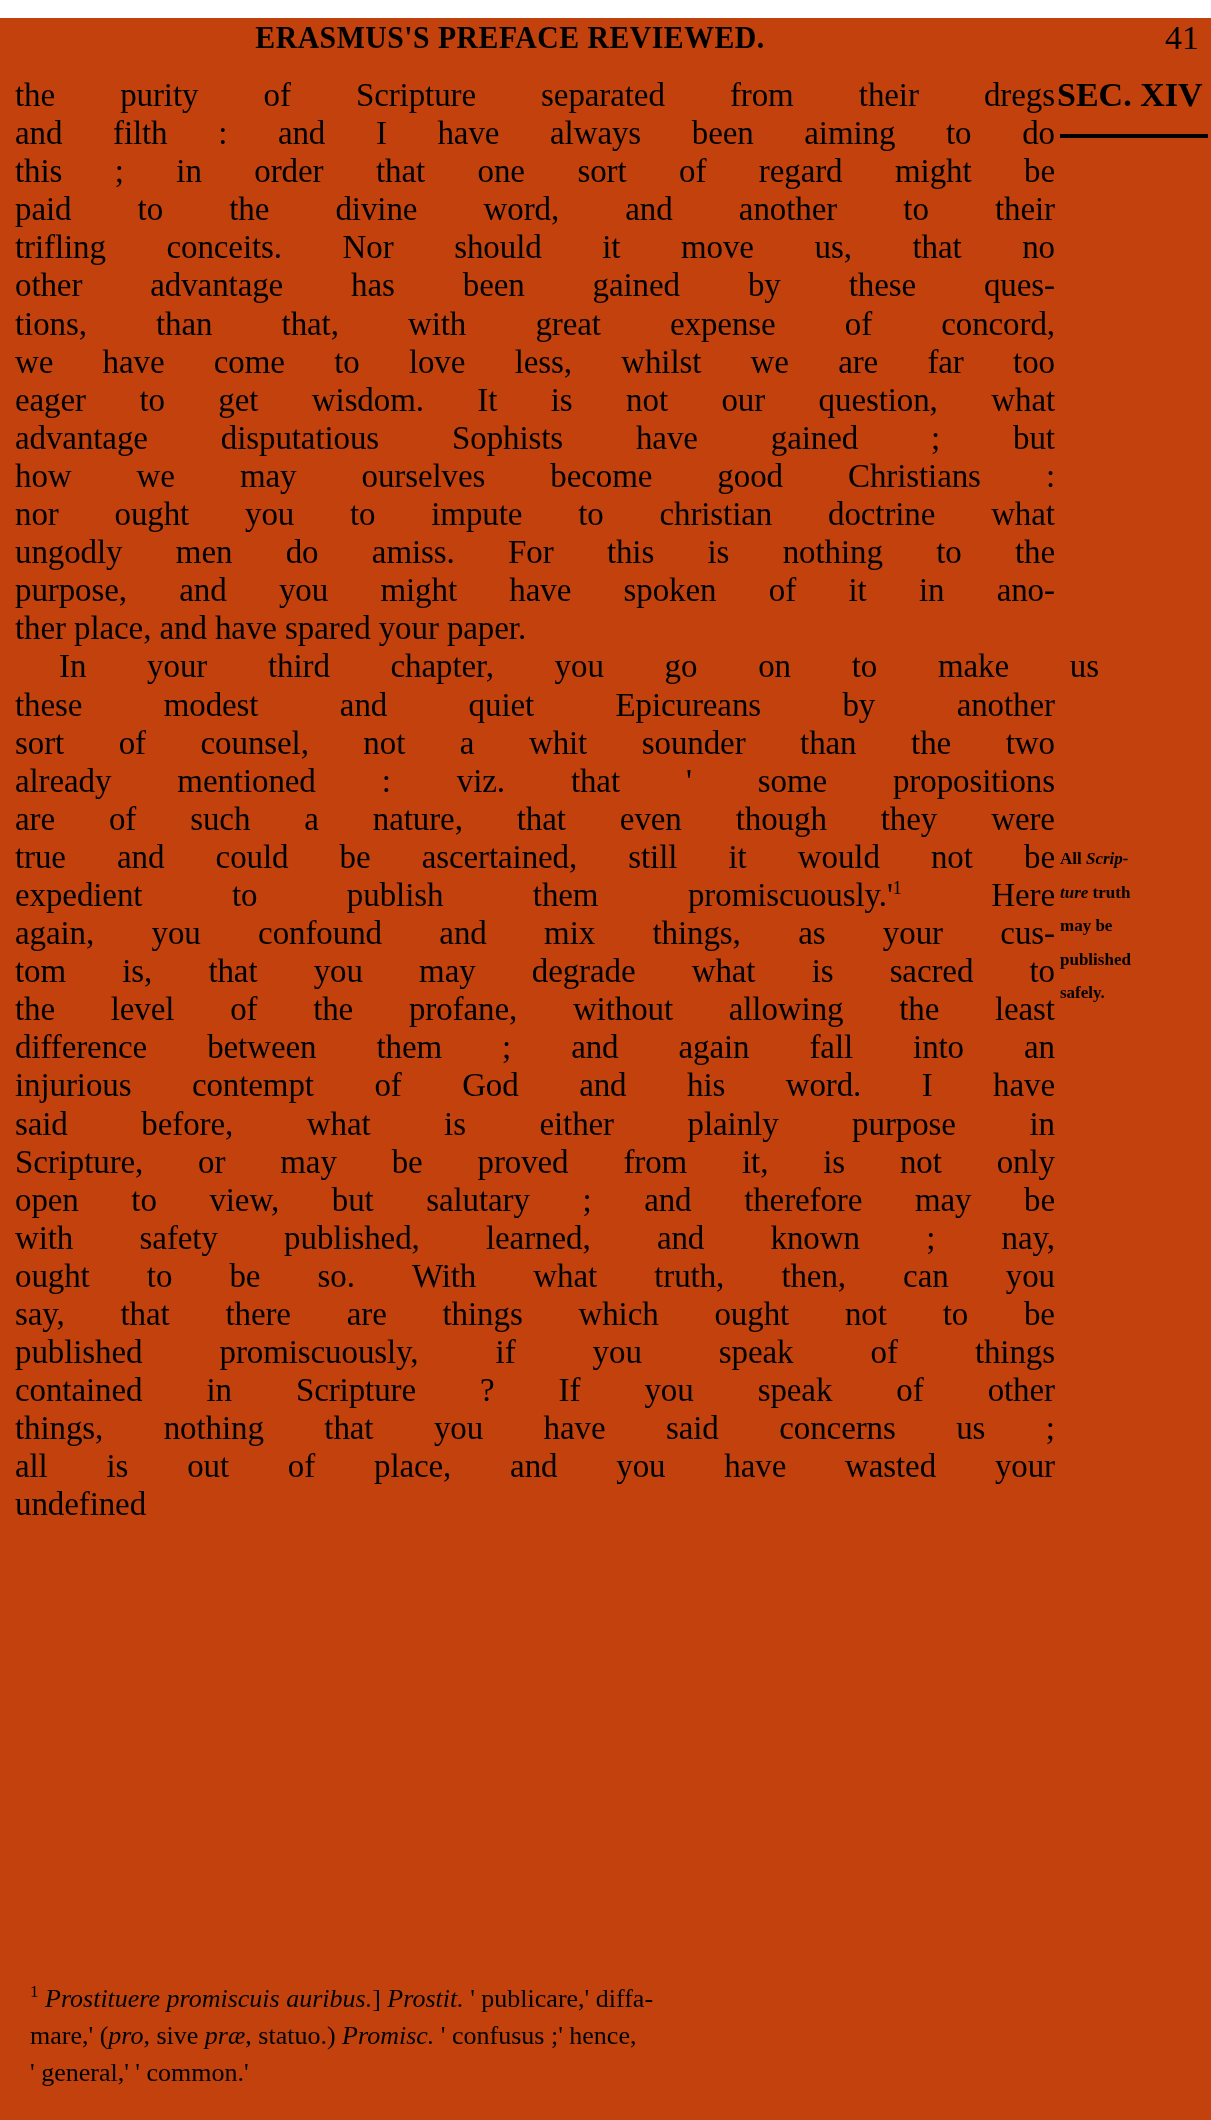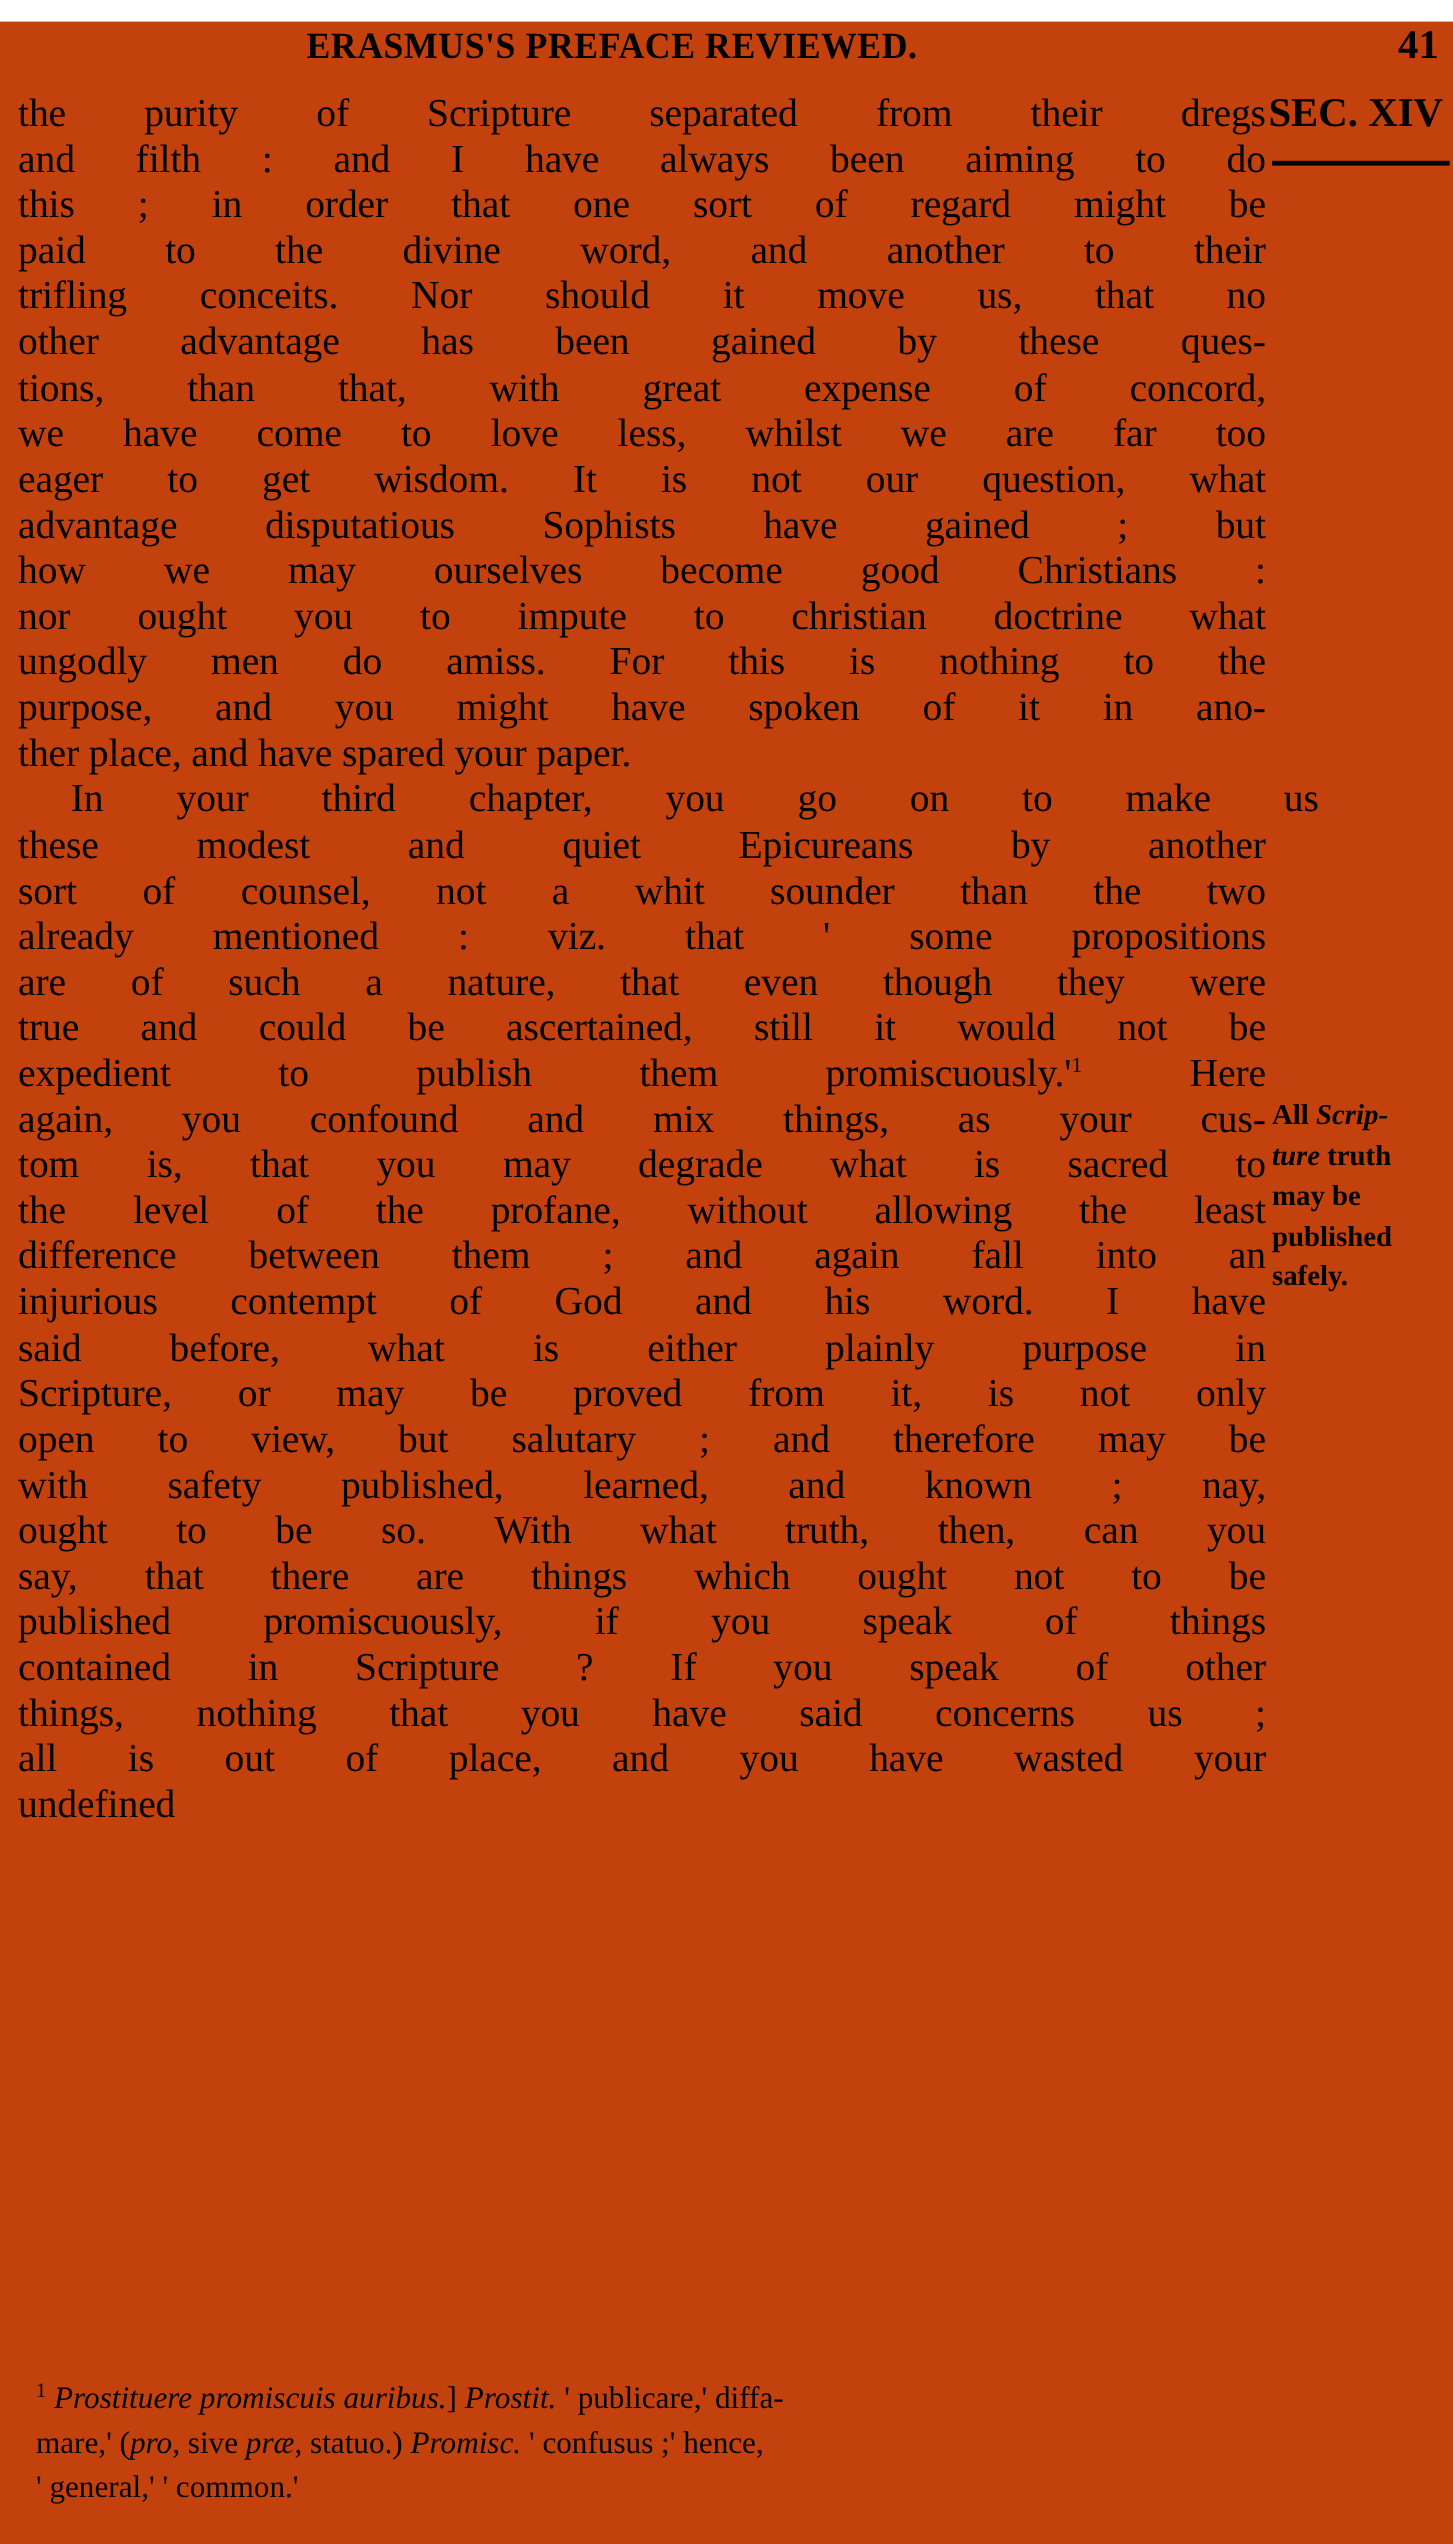--- a/index.html
+++ b/index.html
@@ -38,21 +38,21 @@
     font-family: "Liberation Serif", "DejaVu Serif", serif;
     white-space: nowrap;
     transform: scaleX(0.96);
     transform-origin: center top;
   }
   #page-number {
     position: absolute;
     right: 12px;
     top: 0px;
     font-size: 34px;
-    font-weight: 700;
+    font-weight: 400;
     line-height: 40px;
   }
 
   
   #body-col {
     position: absolute;
     left: 15px;
     top: 58px;
     width: 1040px;
   }
@@ -99,23 +99,23 @@
   #sidenote-rule, #sec-rule {
     position: absolute;
     left: 1060px;
     top: 116px;
     width: 148px;
     height: 4px;
     background: #000000;
   }
   #sidenote-scripture {
     left: 1060px;
-    top: 896px;
+    top: 824px;
     width: 151px;
-    font-size: 24px;
+    font-size: 17px;
     font-weight: 700;
     line-height: 33.6px;
   }
   #sidenote-scripture .it {
     font-style: italic;
     font-weight: 700;
   }
   .sn-line { white-space: nowrap; }
 
   

